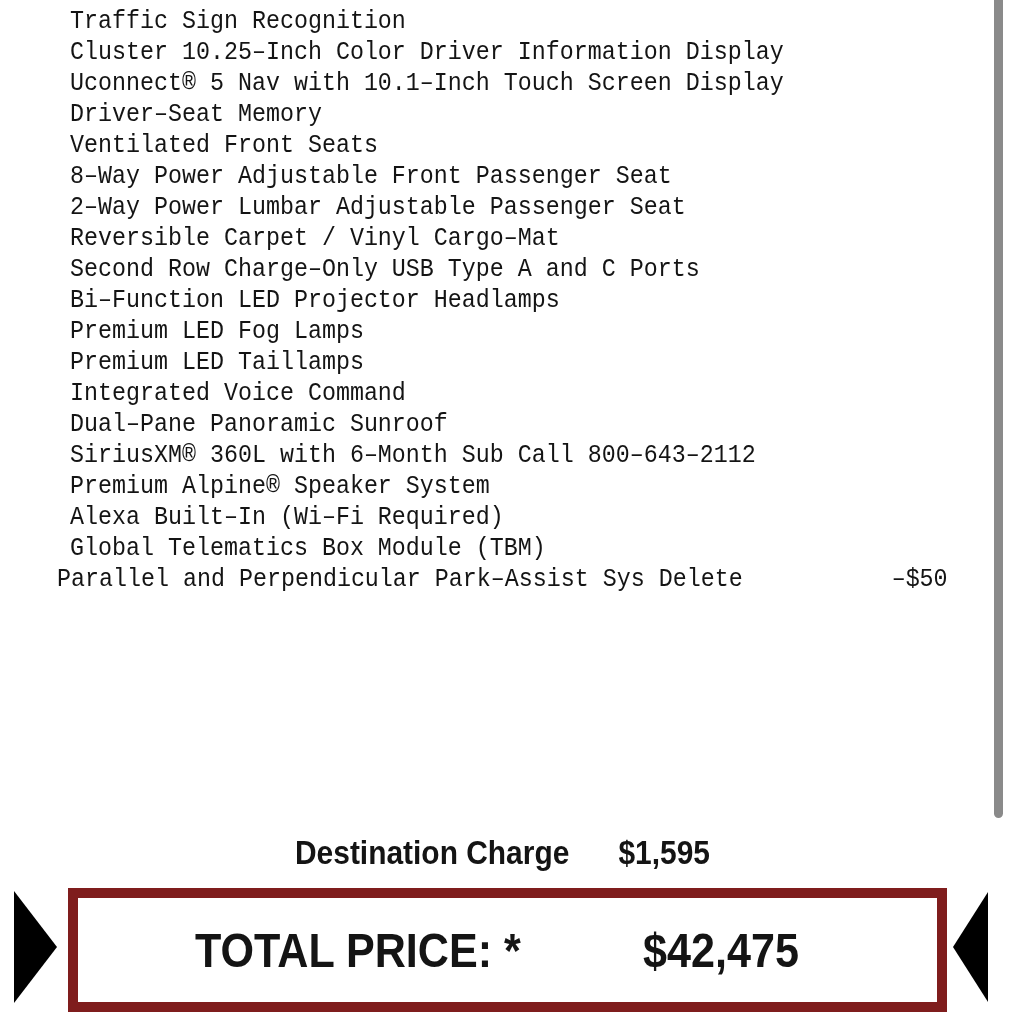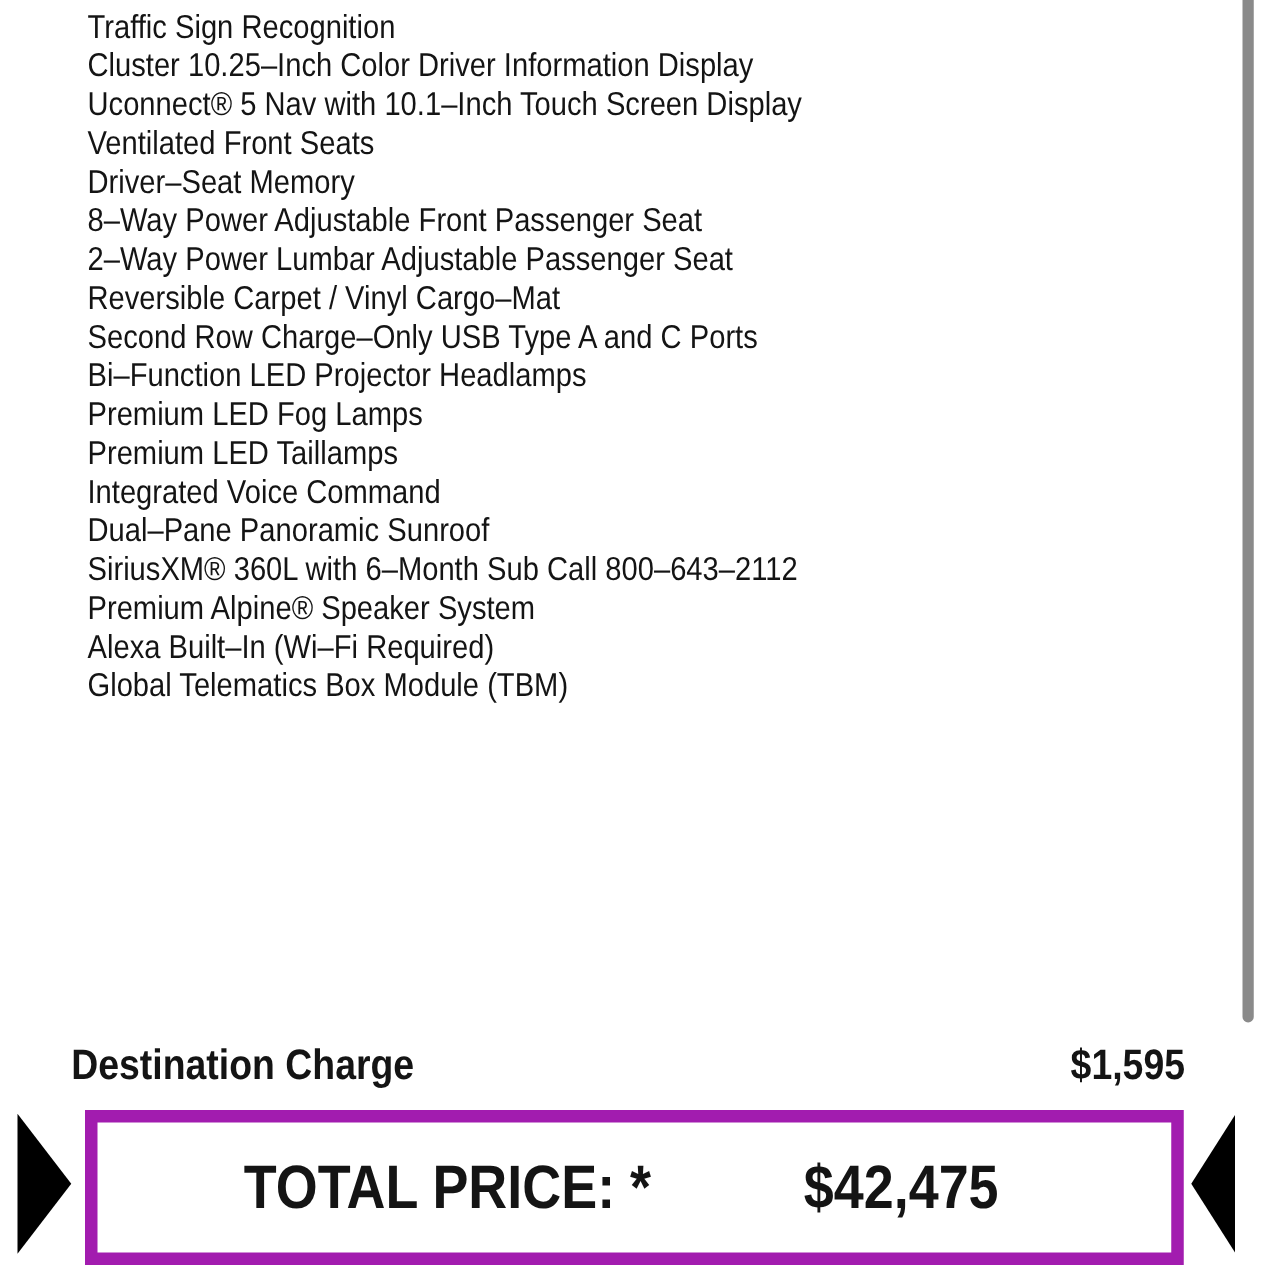--- a/index.html
+++ b/index.html
@@ -19,44 +19,45 @@
   .feature-row {
     display: flex;
     justify-content: space-between;
     align-items: baseline;
     height: 31px;
     line-height: 31px;
     font-size: 26.5px;
     padding-left: 70px;
     padding-right: 62px;
     white-space: nowrap;
+    font-family: Liberation Mono, monospace;
   }
   .feature-row.no-indent { padding-left: 57px; }
   
   .squeeze-l { display: inline-block; transform: scaleX(0.88); transform-origin: 0 60%; white-space: nowrap; }
   .squeeze-r { display: inline-block; transform: scaleX(0.88); transform-origin: 100% 60%; white-space: nowrap; }
   
   .dest-row {
     position: absolute;
     top: 831px; left: 57px; right: 62px;
     display: flex;
-    justify-content: space-between;
+    justify-content: center;
     align-items: baseline;
     font-size: 34px;
     font-weight: bold;
     line-height: 42px;
     white-space: nowrap;
   }
   
   .total-box {
     position: absolute;
     left: 68px; top: 888px;
     width: 879px; height: 124px;
     box-sizing: border-box;
-    border: 10px solid #a21caf;
+    border: 10px solid #7f1d1d;
     background: #ffffff;
     display: flex;
     align-items: center;
     justify-content: center;
     gap: 78px;
     font-size: 49px;
     font-weight: bold;
     white-space: nowrap;
   }
   .arrow-left {
@@ -101,30 +102,30 @@
       <span class="squeeze-l feature-label">Cluster 10.25–Inch Color Driver Information Display</span>
       <span class="squeeze-r feature-value"></span>
     </div>
 
     <div class="feature-row">
       <span class="squeeze-l feature-label">Uconnect® 5 Nav with 10.1–Inch Touch Screen Display</span>
       <span class="squeeze-r feature-value"></span>
     </div>
 
     <div class="feature-row">
+      <span class="squeeze-l feature-label">Driver–Seat Memory</span>
+      <span class="squeeze-r feature-value"></span>
+    </div>
+
+    <div class="feature-row">
       <span class="squeeze-l feature-label">Ventilated Front Seats</span>
       <span class="squeeze-r feature-value"></span>
     </div>
 
     <div class="feature-row">
-      <span class="squeeze-l feature-label">Driver–Seat Memory</span>
-      <span class="squeeze-r feature-value"></span>
-    </div>
-
-    <div class="feature-row">
       <span class="squeeze-l feature-label">8–Way Power Adjustable Front Passenger Seat</span>
       <span class="squeeze-r feature-value"></span>
     </div>
 
     <div class="feature-row">
       <span class="squeeze-l feature-label">2–Way Power Lumbar Adjustable Passenger Seat</span>
       <span class="squeeze-r feature-value"></span>
     </div>
 
     <div class="feature-row">
@@ -179,20 +180,24 @@
       <span class="squeeze-l feature-label">Alexa Built–In (Wi–Fi Required)</span>
       <span class="squeeze-r feature-value"></span>
     </div>
 
 
     <div class="feature-row">
       <span class="squeeze-l feature-label">Global Telematics Box Module (TBM)</span>
       <span class="squeeze-r feature-value"></span>
     </div>
 
+    <div class="feature-row no-indent">
+      <span class="squeeze-l feature-label">Parallel and Perpendicular Park–Assist Sys Delete</span>
+      <span class="squeeze-r feature-value">–$50</span>
+    </div>
   </div>
 
   <div class="dest-row">
     <span class="squeeze-l">Destination Charge</span>
     <span class="squeeze-r">$1,595</span>
   </div>
 
   <div class="arrow-left"></div>
 
   <div class="total-box">

